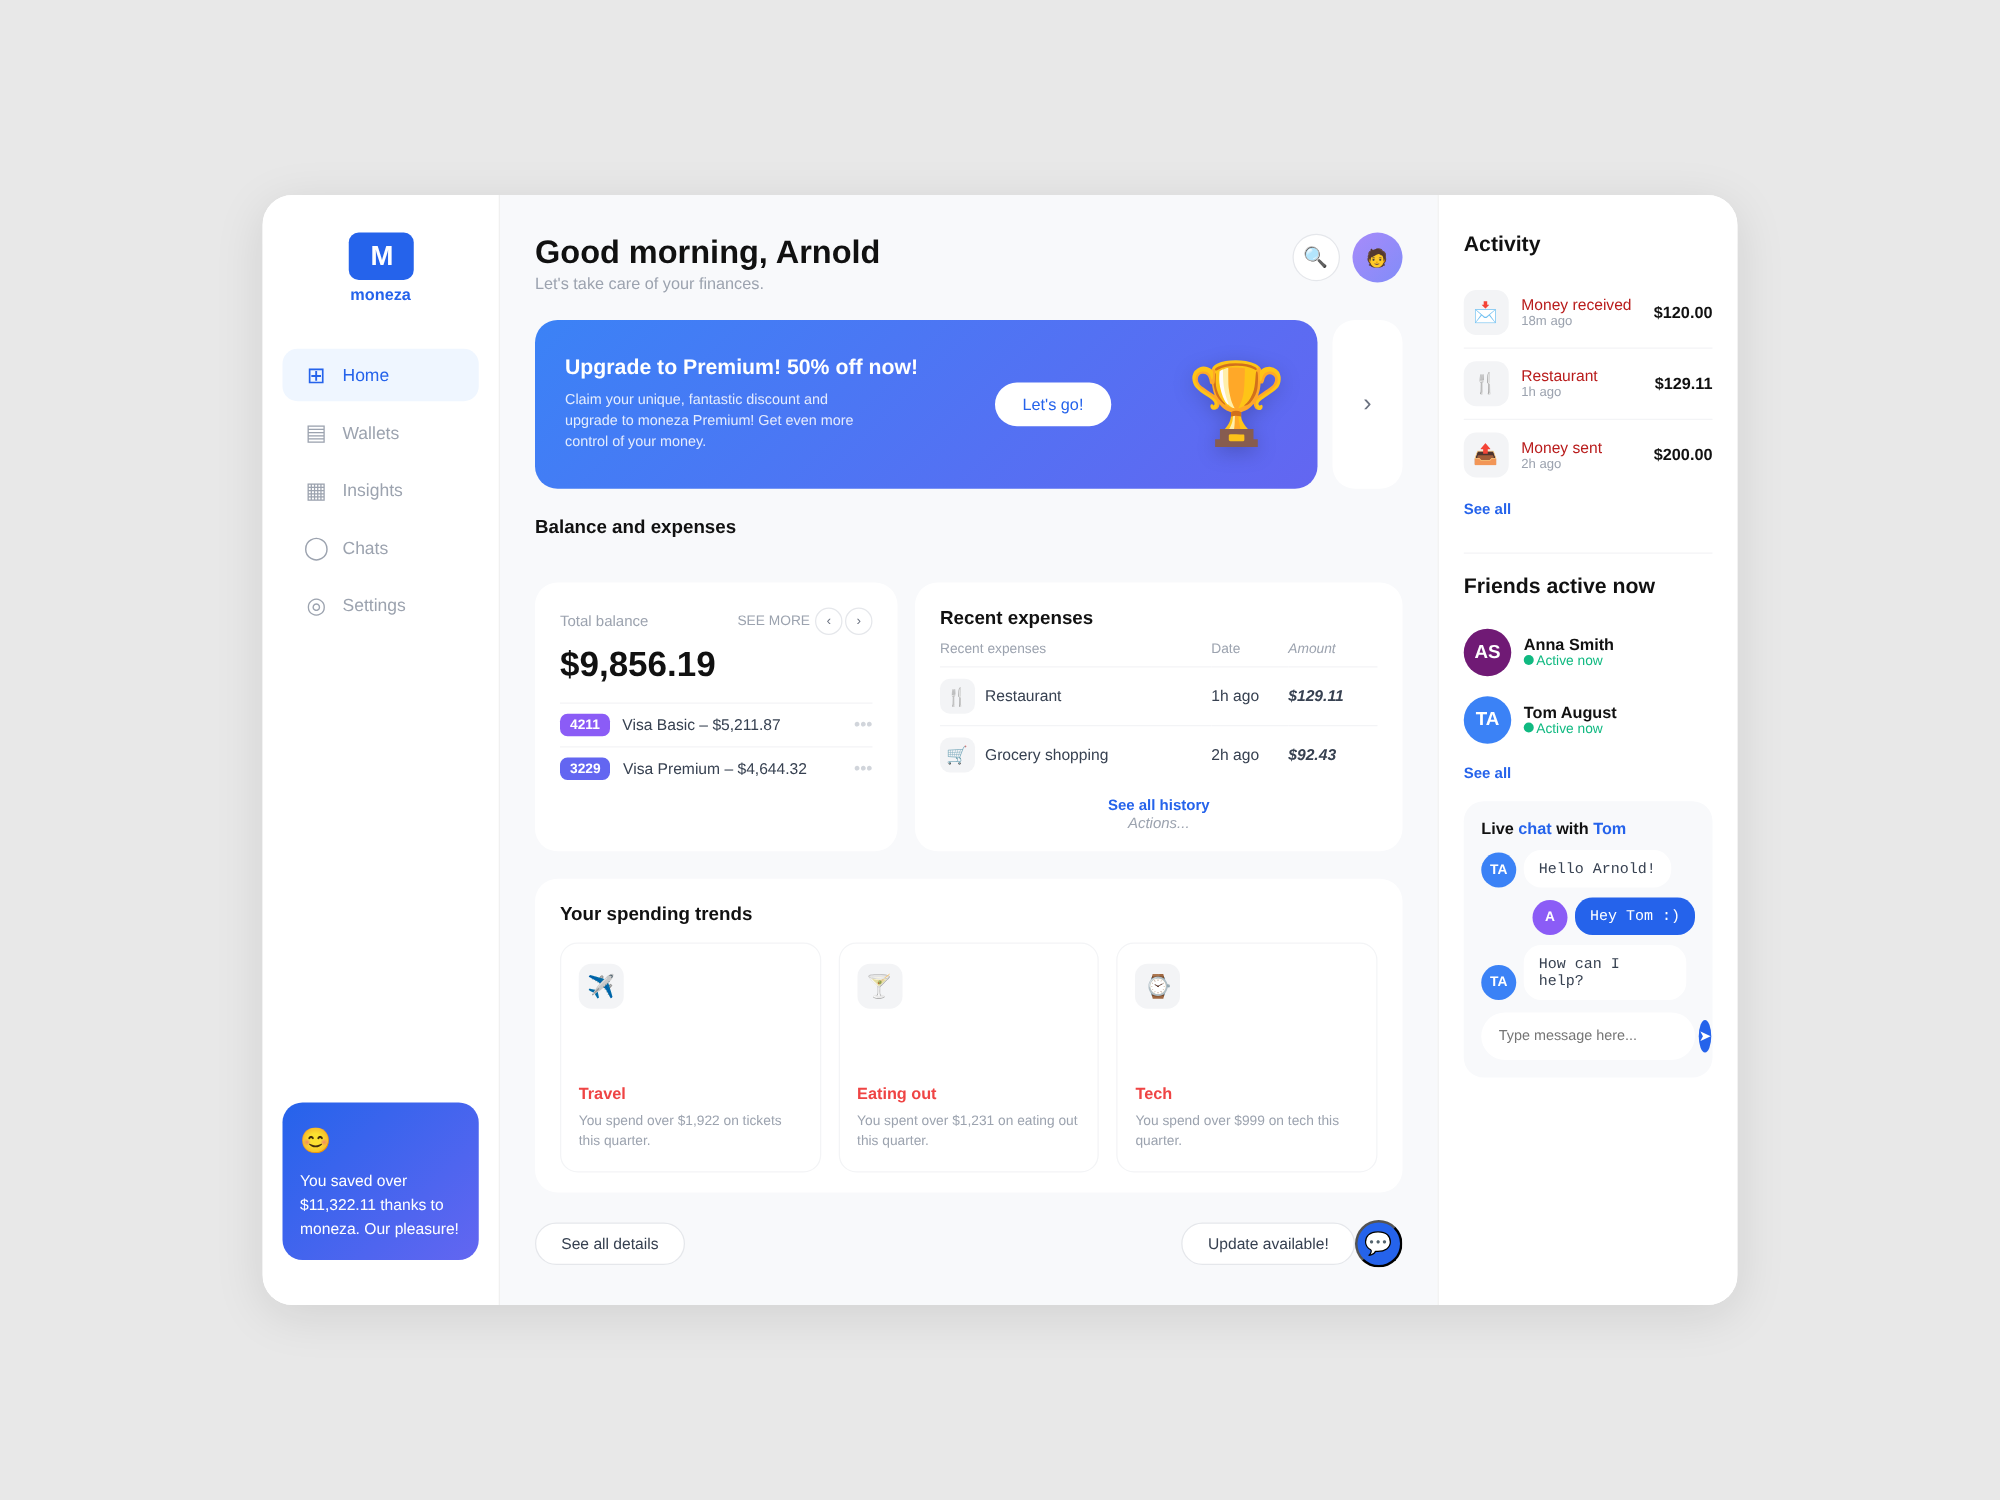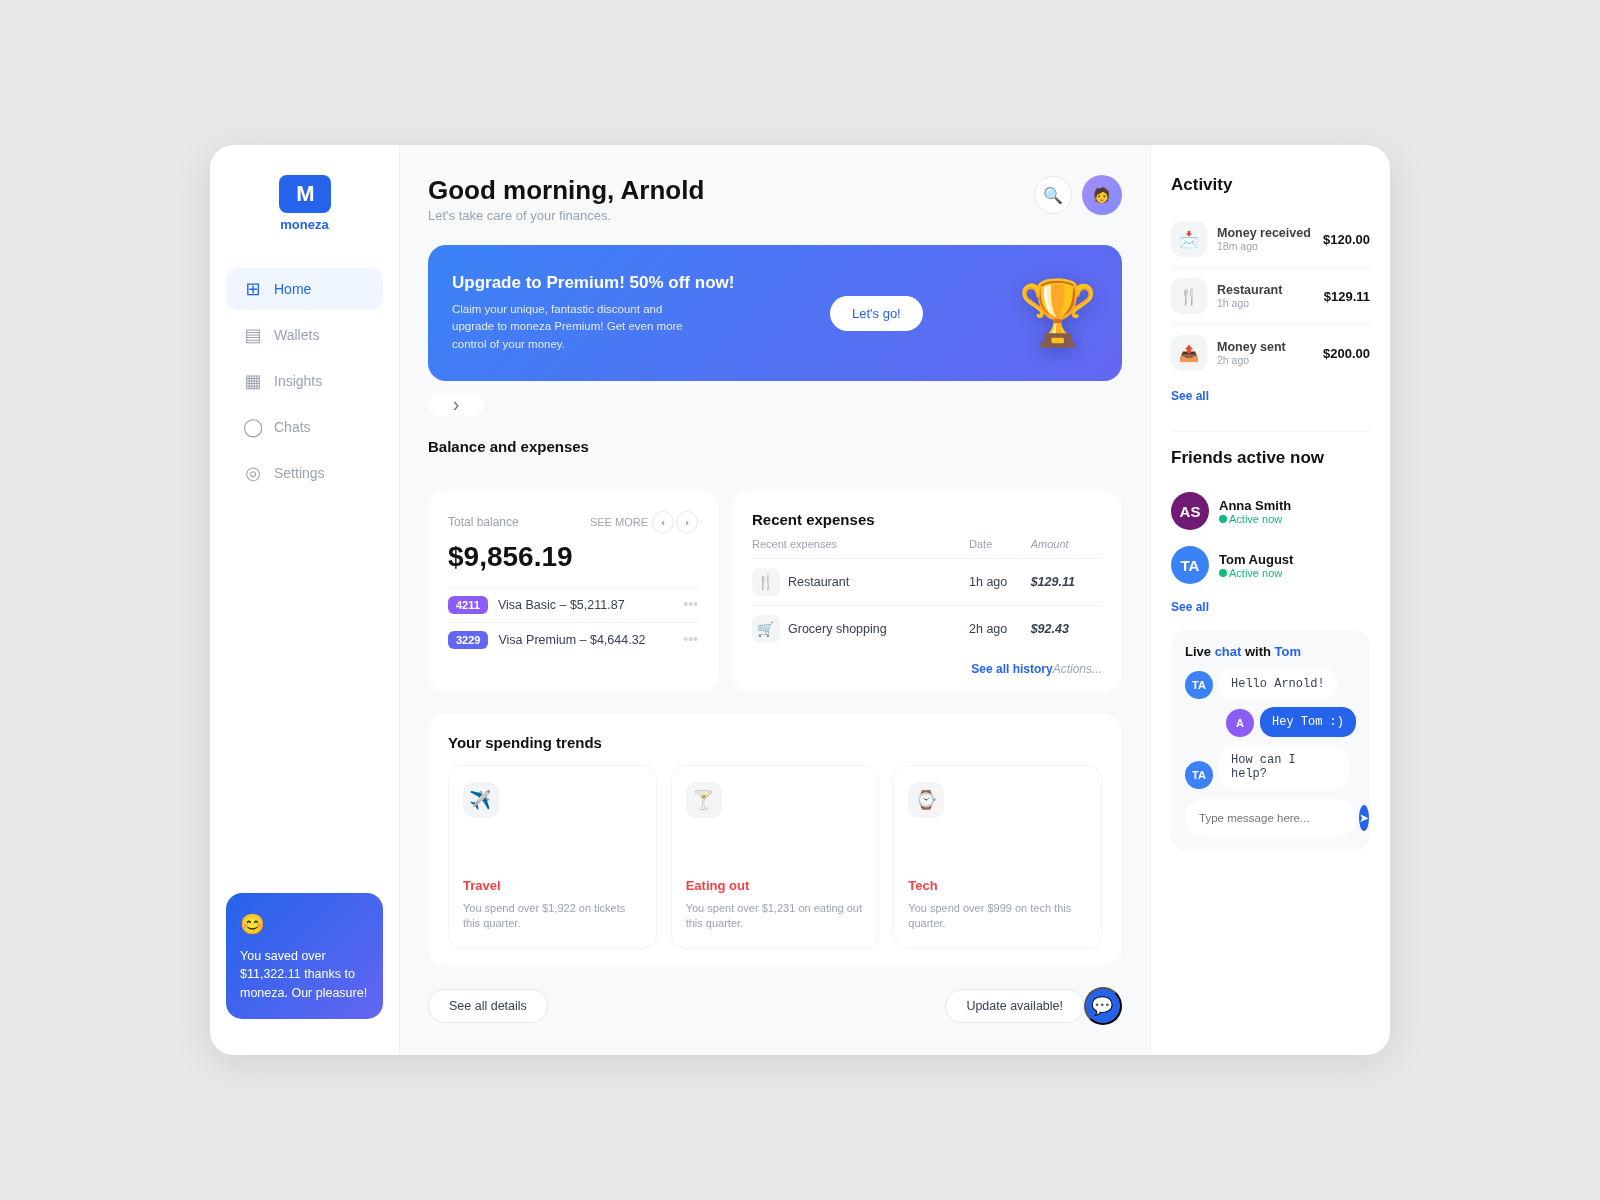--- a/index.html
+++ b/index.html
@@ -157,21 +157,20 @@
       font-size: 14px;
       font-weight: 700;
       cursor: pointer;
       overflow: hidden;
     }
     
     .promo-area {
       display: flex;
       gap: 12px;
       align-items: stretch;
-      flex-direction: column;
     }
     .promo-banner {
       background: linear-gradient(135deg, #3b82f6, #6366f1);
       border-radius: 18px;
       padding: 28px 24px;
       flex: 1;
       display: flex;
       align-items: center;
       justify-content: space-between;
       position: relative;
@@ -347,23 +346,24 @@
     .exp-amount {
       font-weight: 700;
       color: #111;
     }
     .exp-date {
       color: #9ca3af;
       font-size: 11.5px;
     }
     .expenses-footer {
       display: flex;
-      justify-content: flex-end;
+      justify-content: flex-start;
       align-items: center;
       margin-top: 10px;
+      flex-direction: column;
     }
     .see-all-link {
       color: #2563EB;
       font-size: 12px;
       font-weight: 600;
       cursor: pointer;
     }
     .actions-link {
       color: #9ca3af;
       font-size: 12px;
@@ -492,22 +492,22 @@
       height: 36px;
       border-radius: 10px;
       background: #f3f4f6;
       display: flex;
       align-items: center;
       justify-content: center;
       font-size: 16px;
     }
     .activity-name {
       font-size: 12.5px;
-      font-weight: 700;
-      color: #404040;
+      font-weight: 400;
+      color: #b91c1c;
     }
     .activity-time {
       font-size: 10.5px;
       color: #9ca3af;
     }
     .activity-amount {
       font-size: 13px;
       font-weight: 700;
       color: #111;
     }

